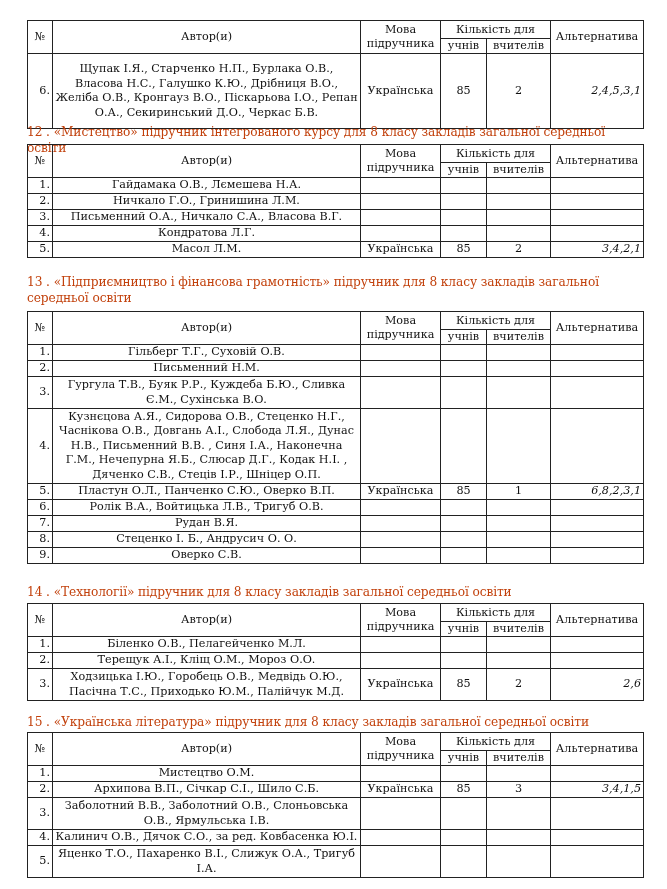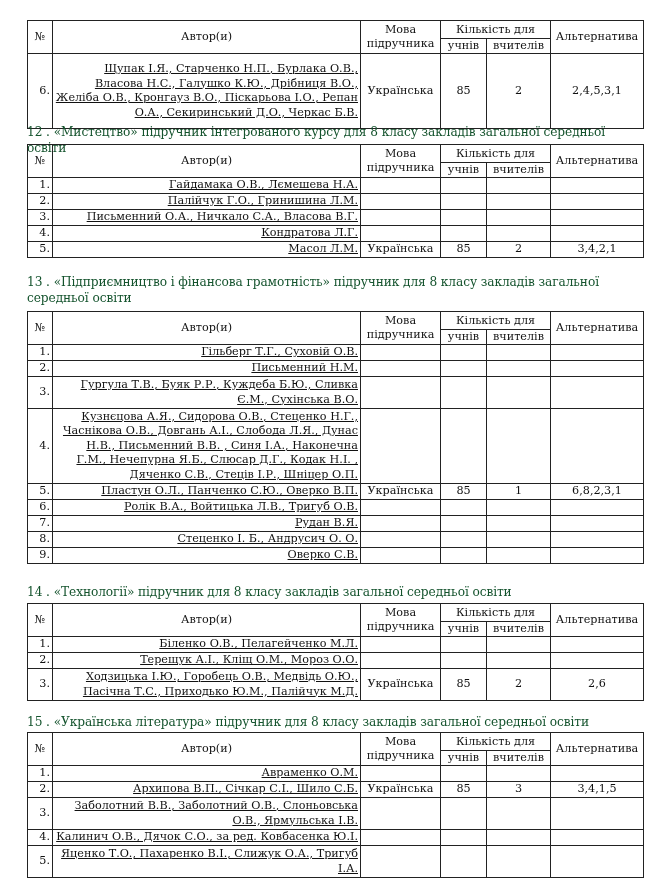--- a/index.html
+++ b/index.html
@@ -4,21 +4,21 @@
 <style>
   html, body { margin: 0; padding: 0; background: #ffffff; }
   body {
     width: 667px; height: 889px; position: relative; overflow: hidden;
     font-family: "DejaVu Serif", "Liberation Serif", serif;
     color: #111111;
   }
   .section-title {
     position: absolute; left: 27px; width: 620px;
     font-size: 12.2px; line-height: 16px; letter-spacing: -0.1px;
-    color: #14532d;
+    color: #c2410c;
   }
   table.books {
     position: absolute; left: 27px; width: 616px;
     border-collapse: collapse; table-layout: fixed;
     font-size: 11.2px; line-height: 14.5px;
   }
   table.books th, table.books td {
     border: 1.3px solid #222;
     padding: 0 2px;
     vertical-align: middle;
@@ -26,23 +26,23 @@
     overflow: hidden;
   }
   table.books th { text-align: center; line-height: 14px; }
   col.c-num { width: 25px; }
   col.c-auth { width: 308px; }
   col.c-lang { width: 80px; }
   col.c-stu { width: 46px; }
   col.c-tea { width: 64px; }
   col.c-alt { width: 93px; }
   td.num { text-align: right; padding-right: 3px; }
-  td.auth { text-align: right; text-decoration: underline; }
+  td.auth { text-align: center; }
   td.lang, td.stu, td.tea { text-align: center; }
-  td.alt { text-align: center; }
+  td.alt { text-align: right; font-style: italic; }
   tr.h1 th { height: 17px; }
   tr.h2 th { height: 14px; text-align: center; }
   tr.r1 td { height: 15px; }
   tr.r2 td { height: 31px; }
   tr.r5 td { height: 74px; }
 </style>
 </head>
 <body>
 
 <div id="doc">
@@ -106,21 +106,21 @@
         <tr class="r1">
           <td class="num">1.</td>
           <td class="auth">Гайдамака О.В., Лємешева Н.А.</td>
           <td class="lang"></td>
           <td class="stu"></td>
           <td class="tea"></td>
           <td class="alt"></td>
         </tr>
         <tr class="r1">
           <td class="num">2.</td>
-          <td class="auth">Палійчук Г.О., Гринишина Л.М.</td>
+          <td class="auth">Ничкало Г.О., Гринишина Л.М.</td>
           <td class="lang"></td>
           <td class="stu"></td>
           <td class="tea"></td>
           <td class="alt"></td>
         </tr>
         <tr class="r1">
           <td class="num">3.</td>
           <td class="auth">Письменний О.А., Ничкало С.А., Власова В.Г.</td>
           <td class="lang"></td>
           <td class="stu"></td>
@@ -312,21 +312,21 @@
           <th rowspan="2">Альтернатива</th>
         </tr>
         <tr class="h2">
           <th>учнів</th>
           <th>вчителів</th>
         </tr>
       </thead>
       <tbody>
         <tr class="r1">
           <td class="num">1.</td>
-          <td class="auth">Авраменко О.М.</td>
+          <td class="auth">Мистецтво О.М.</td>
           <td class="lang"></td>
           <td class="stu"></td>
           <td class="tea"></td>
           <td class="alt"></td>
         </tr>
         <tr class="r1">
           <td class="num">2.</td>
           <td class="auth">Архипова В.П., Січкар С.І., Шило С.Б.</td>
           <td class="lang">Українська</td>
           <td class="stu">85</td>

